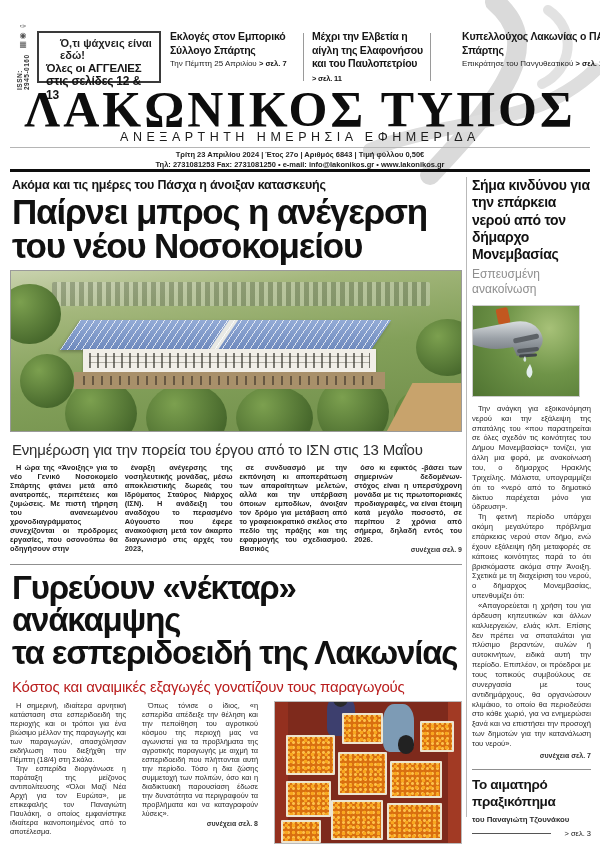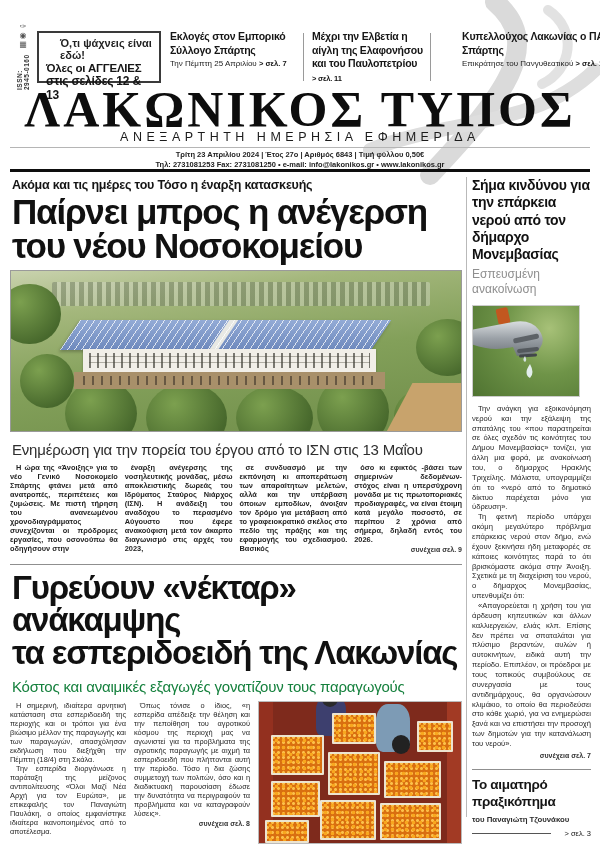--- a/index.html
+++ b/index.html
@@ -73,22 +73,22 @@
     background:repeating-linear-gradient(90deg, rgba(60,50,40,.6) 0 2px, transparent 2px 9px); }
   .road { position:absolute; right:-6%; bottom:-4%; width:20%; height:34%; background:#c8a36c; transform:skewX(-28deg); }
   .lead-subhead { font-size:15px; color:#2e2e2e; margin:9px 0 5px 2px; letter-spacing:-.2px; }
   .bodyrow { display:flex; gap:7px; font-size:7.4px; line-height:1.22; text-align:justify; color:#1f1f1f; }
   .bodyrow .bcol { flex:1; }
   .bodyrow p { text-indent:6px; margin:0;font-weight:bold; }
   .continued { display:block; text-align:right; font-weight:bold; font-size:7px; color:#333; margin-top:2px; }
   .art-divider { border:none; border-top:1px solid #8f8f8f; margin:9px 0 7px; }
   
   .headline2 { font-weight:bold; font-size:33px; line-height:.99; letter-spacing:-1.2px; color:#111; margin-left:2px; }
-  .sub2 { font-size:15px; color:#15803d; margin:8px 0 6px 2px; letter-spacing:-.2px; }
-  .citrus-row { display:flex; gap:8px; }
+  .sub2 { font-size:15px; color:#b91c1c; margin:8px 0 6px 2px; letter-spacing:-.2px; }
+  .citrus-row { display:flex; gap:16px; }
   .citrus-col { width:116px; font-size:7.4px; line-height:1.22; text-align:justify; color:#1f1f1f; }
   .citrus-col p { text-indent:6px; margin:0; }
   .citrus-photo { flex:1; height:143px; border:1px solid #bbb; position:relative; overflow:hidden;
     background:linear-gradient(90deg,#93301f 0 7%, #7e2a1c 7% 93%, #a23a24 93%); }
   .crate { position:absolute; border:2px solid #ece4d0; border-radius:1px;
     background-color:#d96f10;
     background-image:radial-gradient(circle, #f8a71f 1.6px, rgba(0,0,0,0) 2.1px),
                      radial-gradient(circle, #fcc14a 1.2px, rgba(0,0,0,0) 1.7px);
     background-size:7px 7px, 5px 5px; background-position:0 0, 3px 3px; }
   .person { position:absolute; border-radius:35% 35% 20% 20%; }
@@ -160,21 +160,21 @@
       <div>Τηλ: 2731081253 Fax: 2731081250 • e-mail: info@lakonikos.gr • www.lakonikos.gr</div>
     </div>
     <div class="thickrule"></div>
   </div>
 
   <div class="col-divider"></div>
 
   <div class="main-col">
 
     <div>
-      <div class="kicker">Ακόμα και τις ημέρες του Τόσο η έναρξη κατασκευής</div>
+      <div class="kicker">Ακόμα και τις ημέρες του Πάσχα η άνοιξαν κατασκευής</div>
       <div class="headline">Παίρνει μπρος η ανέγερση</div>
       <div class="headline">του νέου Νοσοκομείου</div>
 
       <div class="lead-image">
         <div class="parking"></div>
         <div class="tree" style="left:-3%; top:8%; width:14%; height:38%;"></div>
         <div class="tree" style="left:2%; top:52%; width:12%; height:34%;"></div>
         <div class="tree" style="left:12%; bottom:-10%; width:16%; height:42%;"></div>
         <div class="tree" style="left:30%; bottom:-14%; width:18%; height:44%;"></div>
         <div class="tree" style="left:50%; bottom:-12%; width:17%; height:40%;"></div>
@@ -263,21 +263,21 @@
           <rect x="40" y="30" width="26" height="5" rx="2" fill="#5d6267" transform="rotate(-12 53 32)"></rect>
           <rect x="44" y="42" width="22" height="4" rx="2" fill="#53585d" transform="rotate(-6 55 44)"></rect>
           <rect x="46" y="48" width="18" height="3" rx="1.5" fill="#43474b" transform="rotate(-4 55 49)"></rect>
           <path d="M57,58 q5,9 0,14 q-7,-4 0,-14" fill="#e9f2f5" opacity=".95"></path>
           <path d="M52,50 q2.4,4 0,6 q-3.2,-2 0,-6" fill="#dce9ee" opacity=".9"></path>
         </svg>
       </div>
 
       <div class="side-body">
         <p>Την ανάγκη για εξοικονόμηση νερού και την εξάλειψη της σπατάλης του «που παρατηρείται σε όλες σχεδόν τις κοινότητες του Δήμου Μονεμβασίας» τονίζει, για άλλη μια φορά, με ανακοίνωσή του, ο δήμαρχος Ηρακλής Τριχείλης. Μάλιστα, υπογραμμίζει ότι το «νερό από το δημοτικό δίκτυο παρέχεται μόνο για ύδρευση».</p>
-        <p>Τη φετινή περίοδο υπάρχει ακόμη μεγαλύτερο πρόβλημα επάρκειας νερού στον δήμο, ενώ έχουν ξεκινήσει ήδη μεταφορές σε κάποιες κοινότητες παρά το ότι βρισκόμαστε ακόμα στην Άνοιξη. Σχετικά με τη διαχείριση του νερού, ο δήμαρχος Μονεμβασίας, υπενθυμίζει ότι:</p>
+        <p>Τη φετινή περίοδο υπάρχει ακόμη μεγαλύτερο πρόβλημα επάρκειας νερού στον δήμο, ενώ έχουν εξάλειψη ήδη μεταφορές σε κάποιες κοινότητες παρά το ότι βρισκόμαστε ακόμα στην Άνοιξη. Σχετικά με τη διαχείριση του νερού, ο δήμαρχος Μονεμβασίας, υπενθυμίζει ότι:</p>
         <p>«Απαγορεύεται η χρήση του για άρδευση κηπευτικών και άλλων καλλιεργειών, ελιάς κλπ. Επίσης δεν πρέπει να σπαταλάται για πλύσιμο βεραντών, αυλών ή αυτοκινήτων, ειδικά αυτή την περίοδο. Επιπλέον, οι πρόεδροι με τους τοπικούς συμβούλους σε συνεργασία με τους αντιδημάρχους, θα οργανώσουν κλιμάκιο, το οποίο θα περιοδεύσει στο κάθε χωριό, για να ενημερώσει ξανά και να επιστήσει την προσοχή των δημοτών για την κατανάλωση του νερού».</p>
         <span class="continued">συνέχεια σελ. 7</span>
       </div>
     </div>
 
     <hr class="side-divider">
 
     <div>
       <div class="op-title">Το αιματηρό πραξικόπημα</div>
       <div class="op-author">του Παναγιώτη Τζουνάκου</div>

